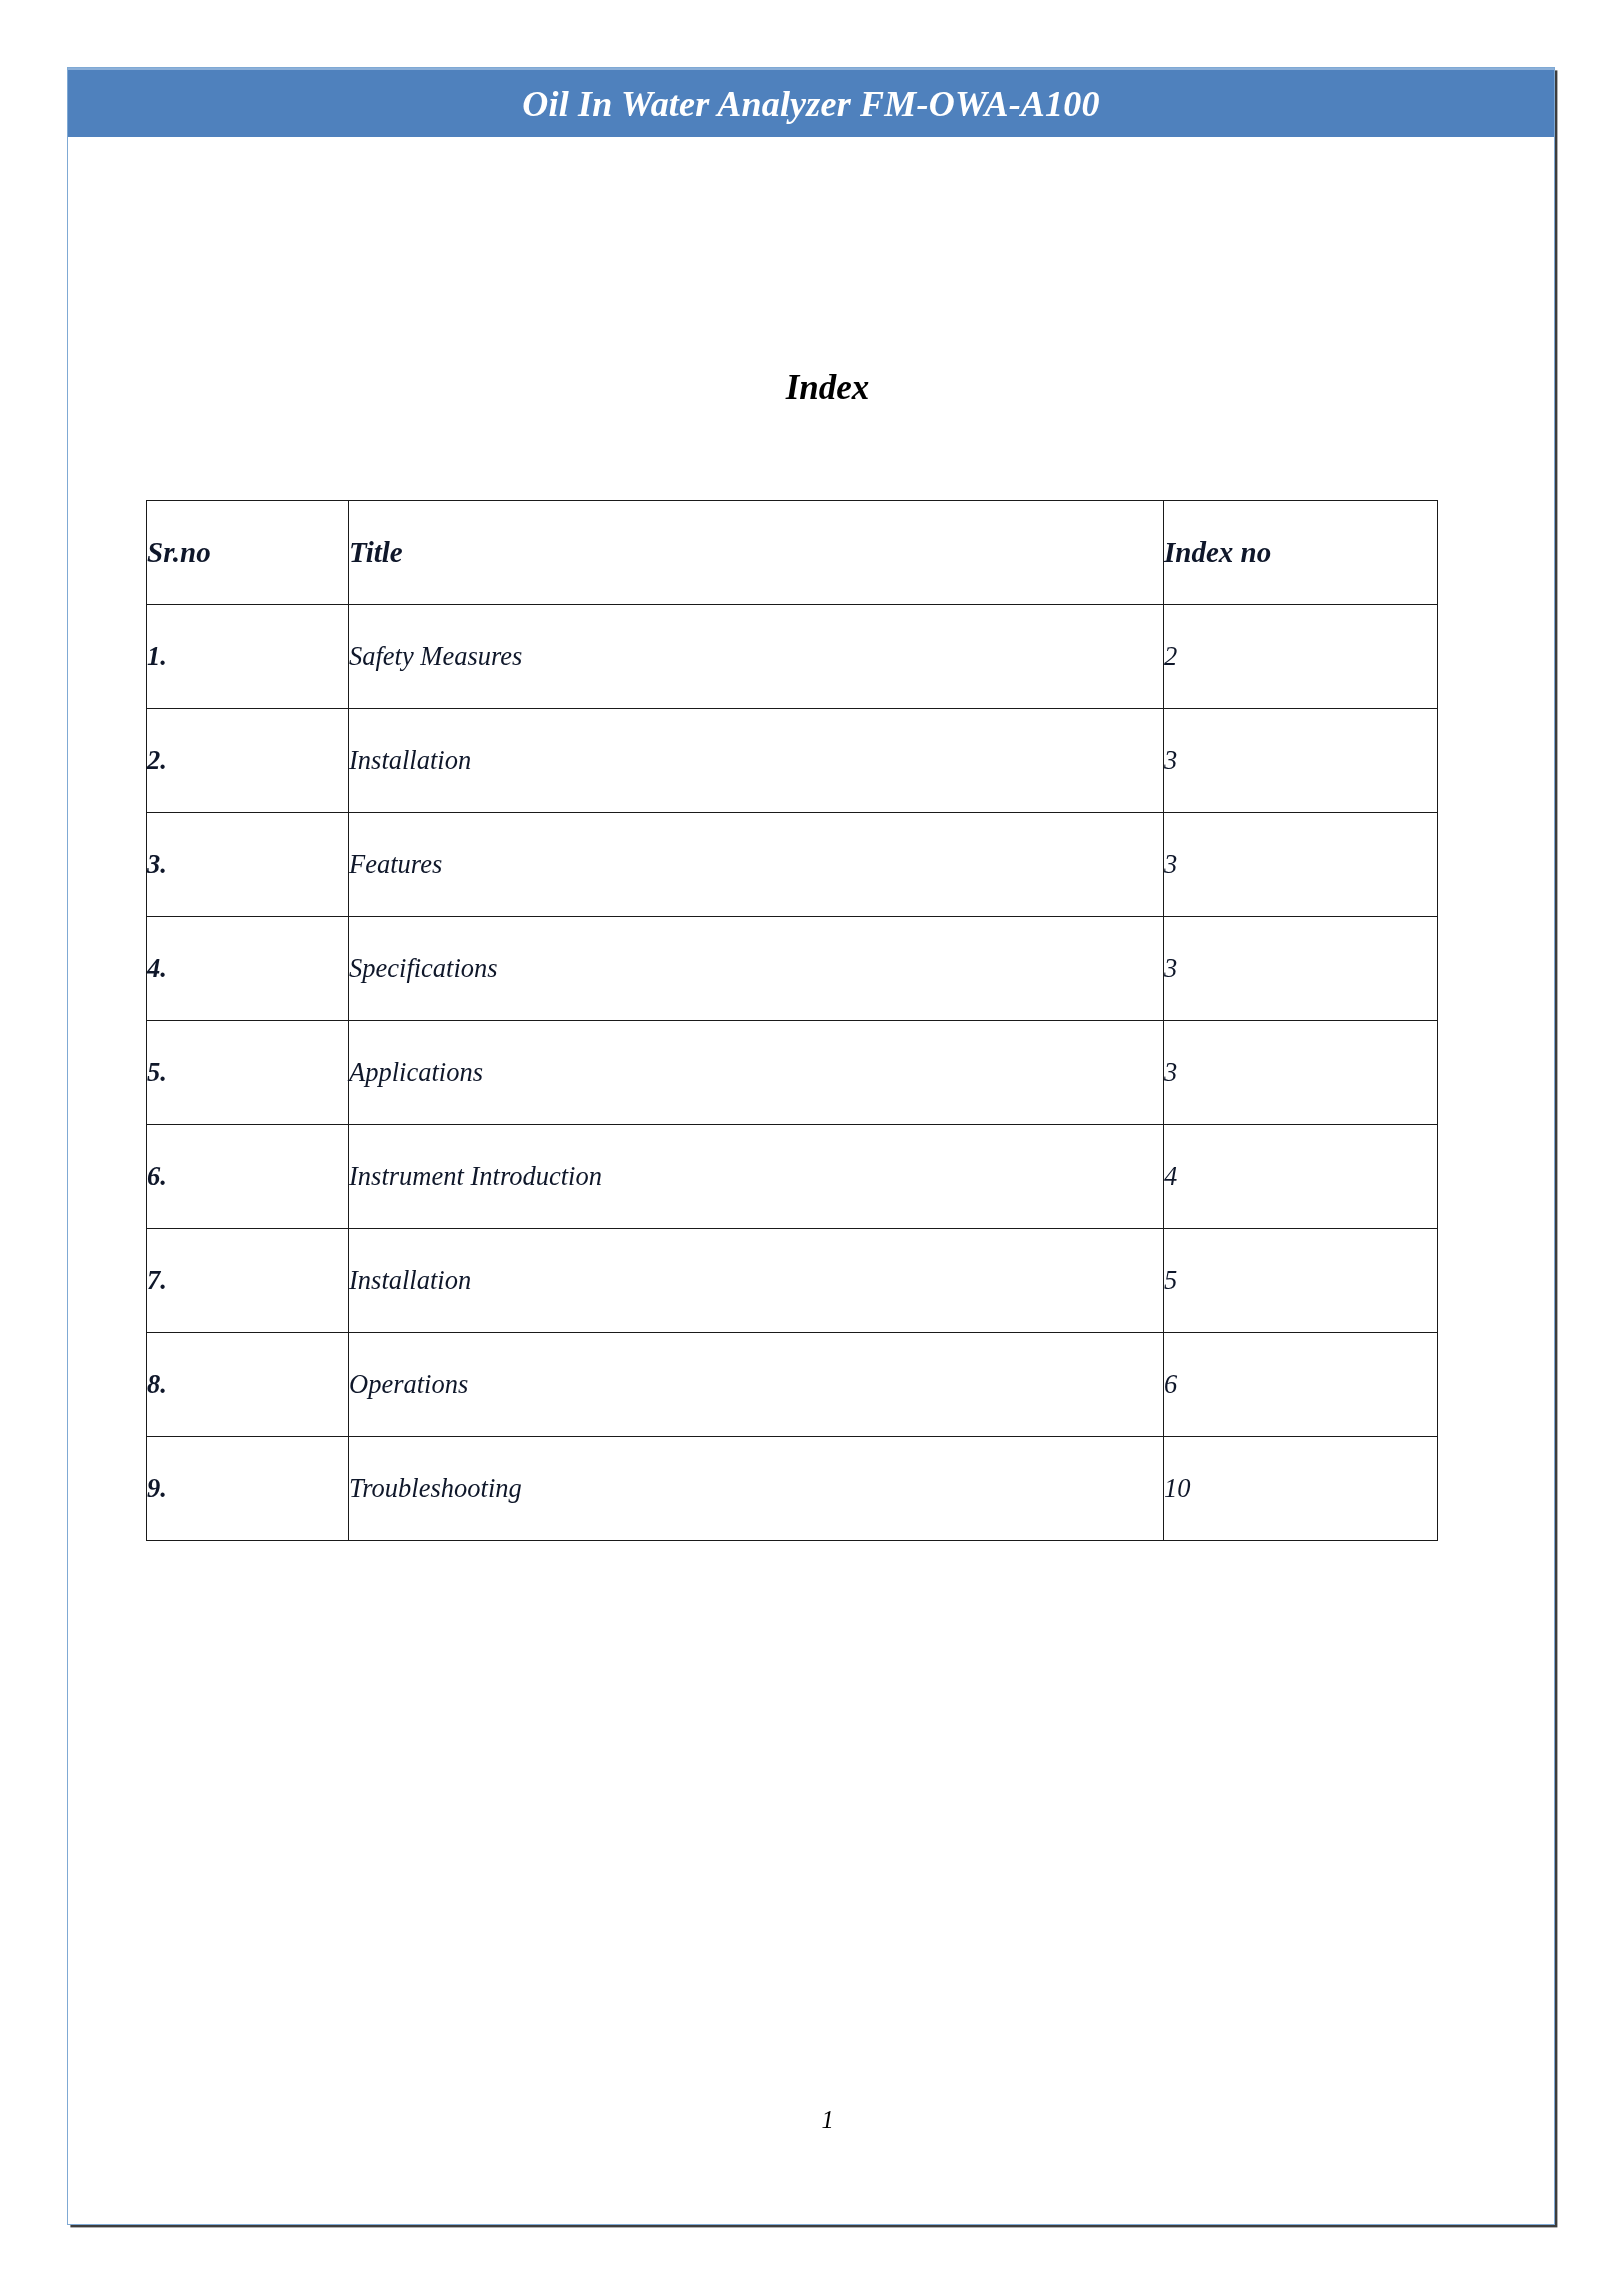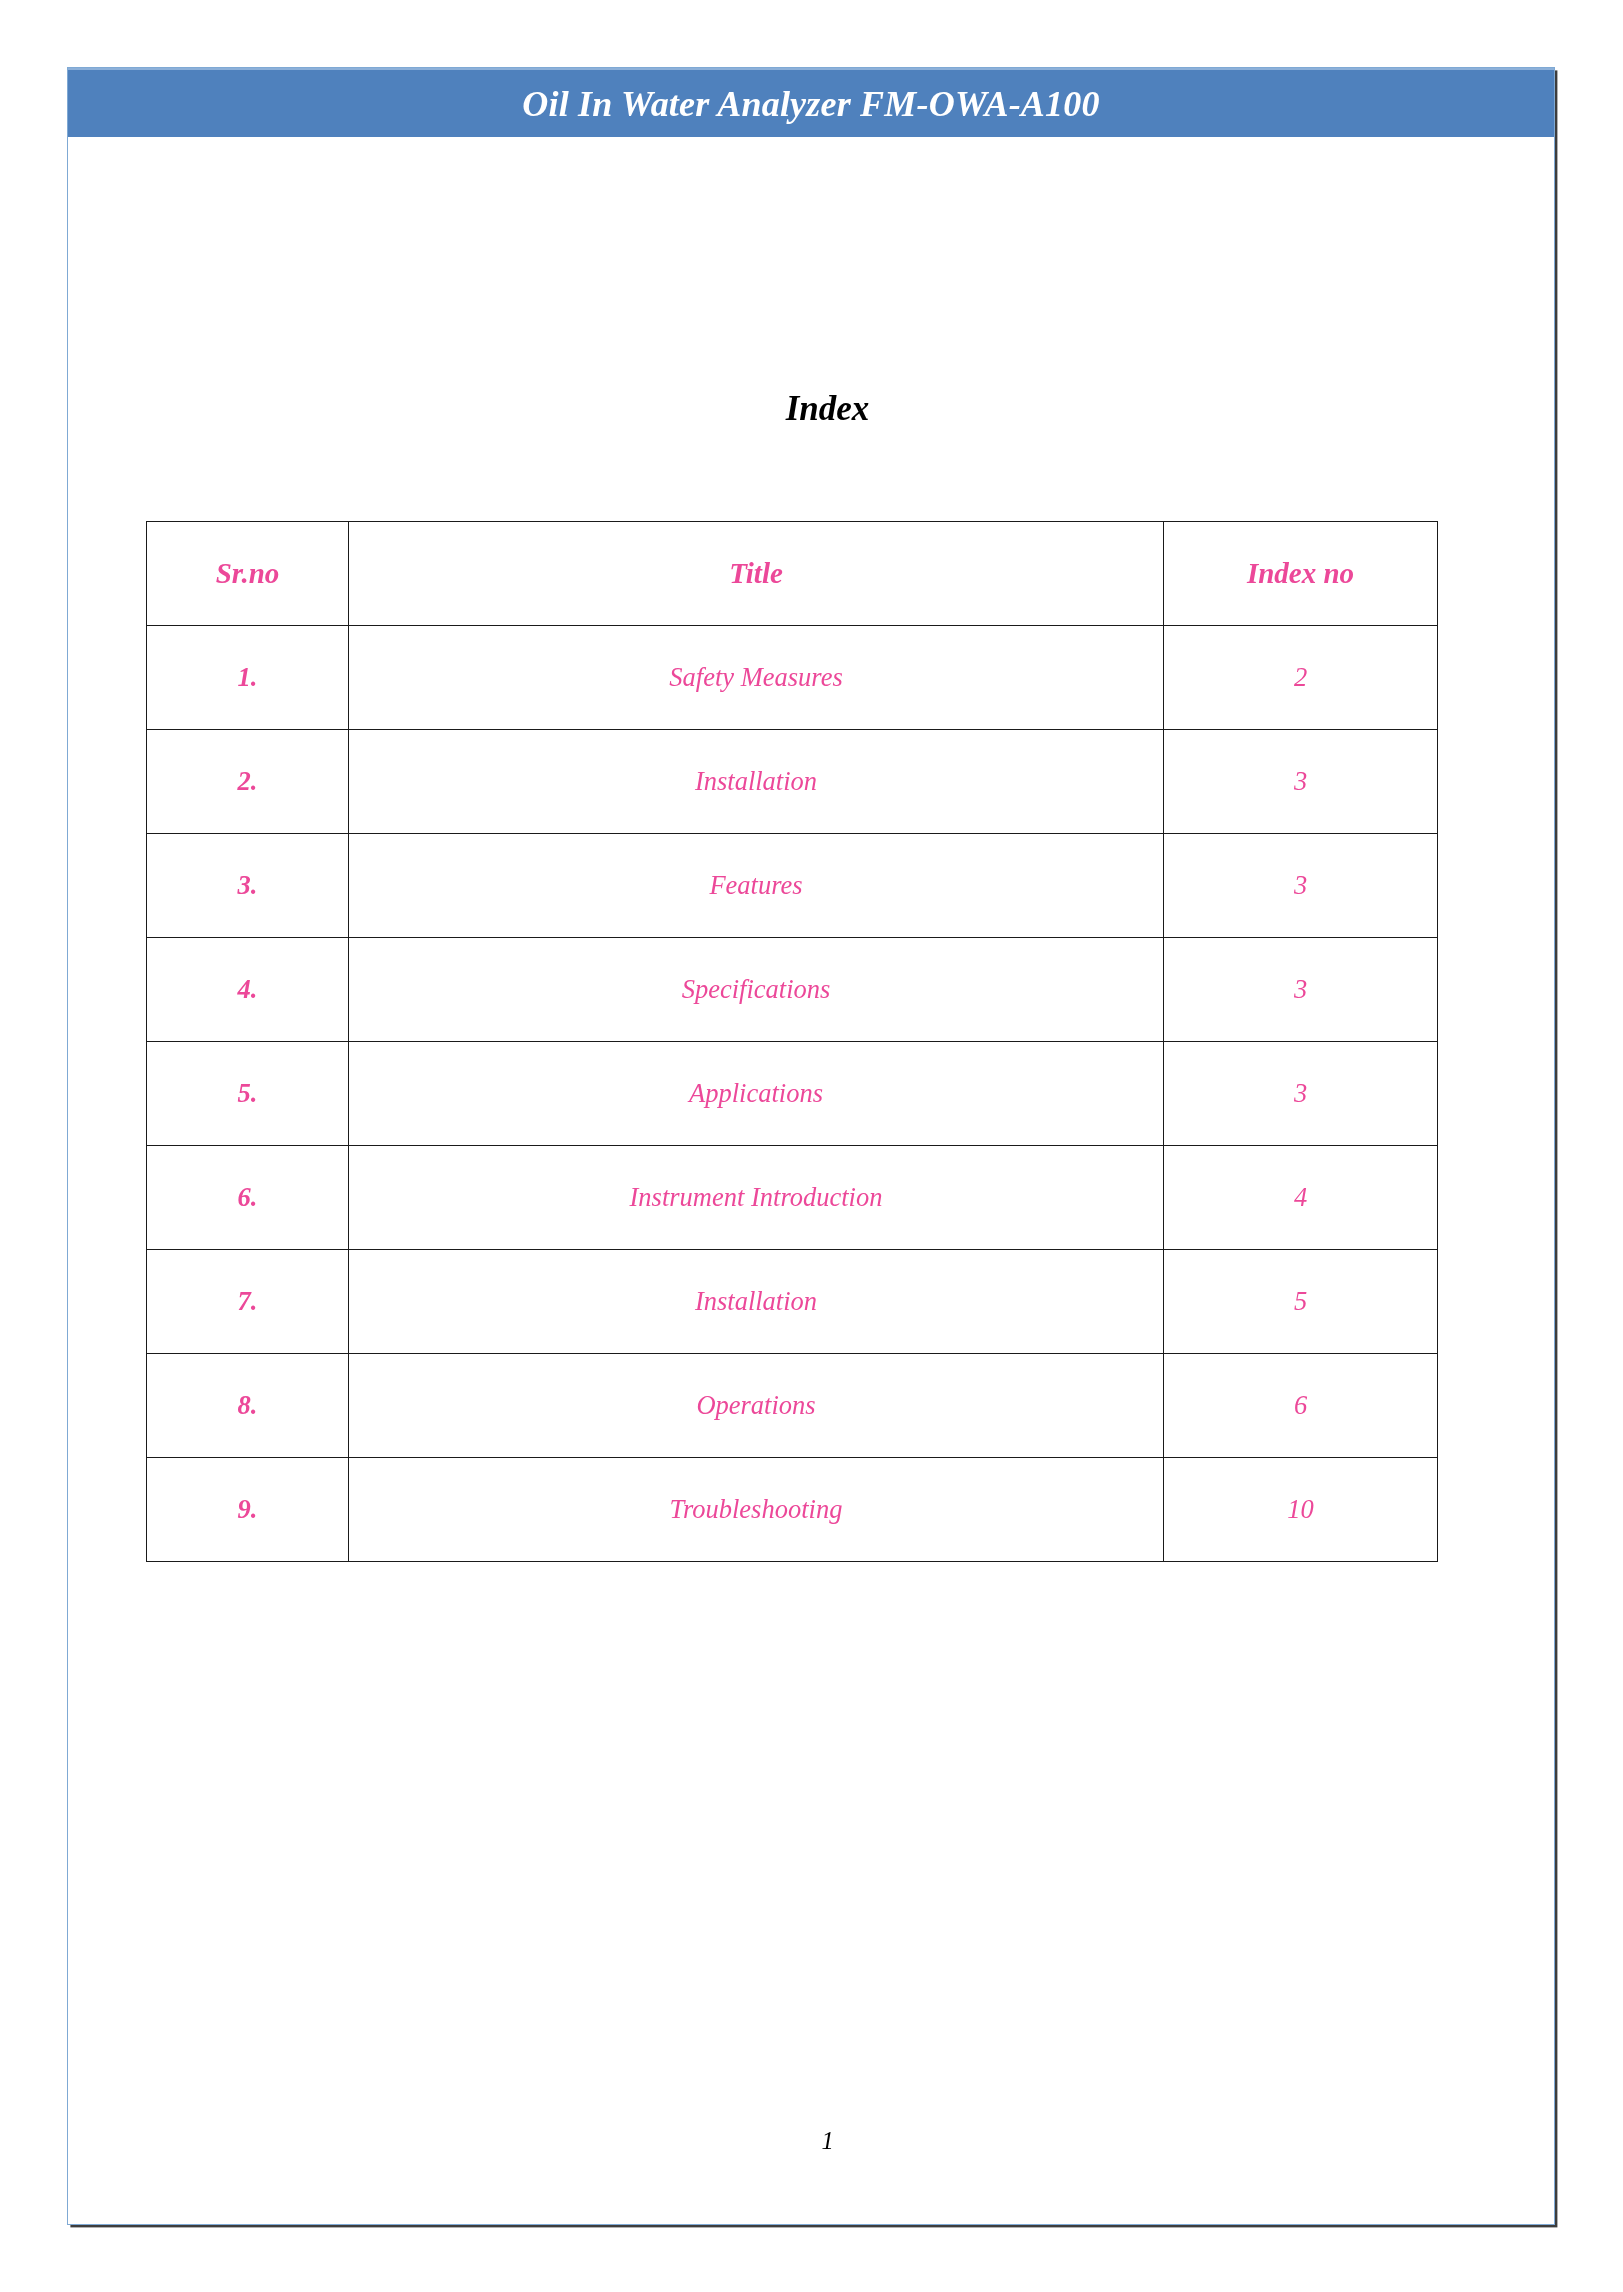--- a/index.html
+++ b/index.html
@@ -52,21 +52,21 @@
     font-weight: bold;
     letter-spacing: 0.2px;
     white-space: nowrap;
     font-family: "Liberation Serif", "DejaVu Serif", serif;
   }
 
   
   #page-body {
     position: absolute;
     left: 0;
-    top: 79px;
+    top: 58px;
     width: 100%;
     height: calc(100% - 69px);
   }
 
   
   #index-heading {
     position: absolute;
     left: 0;
     top: 242px;
     width: 100%;
@@ -94,23 +94,23 @@
     table-layout: fixed;
   }
 
   table.index-table col.col-srno  { width: 202px; }
   table.index-table col.col-title { width: 815px; }
   table.index-table col.col-page  { width: 274px; }
 
   table.index-table th,
   table.index-table td {
     border: 1.4px solid #1A1A1A;
-    text-align: center;
+    text-align: left;
     vertical-align: middle;
-    color: #ec4899;
+    color: #0f172a;
     padding: 0;
   }
 
   table.index-table thead th {
     height: 103px;
     font-size: 29px;
     font-weight: bold;
   }
 
   table.index-table tbody td {

